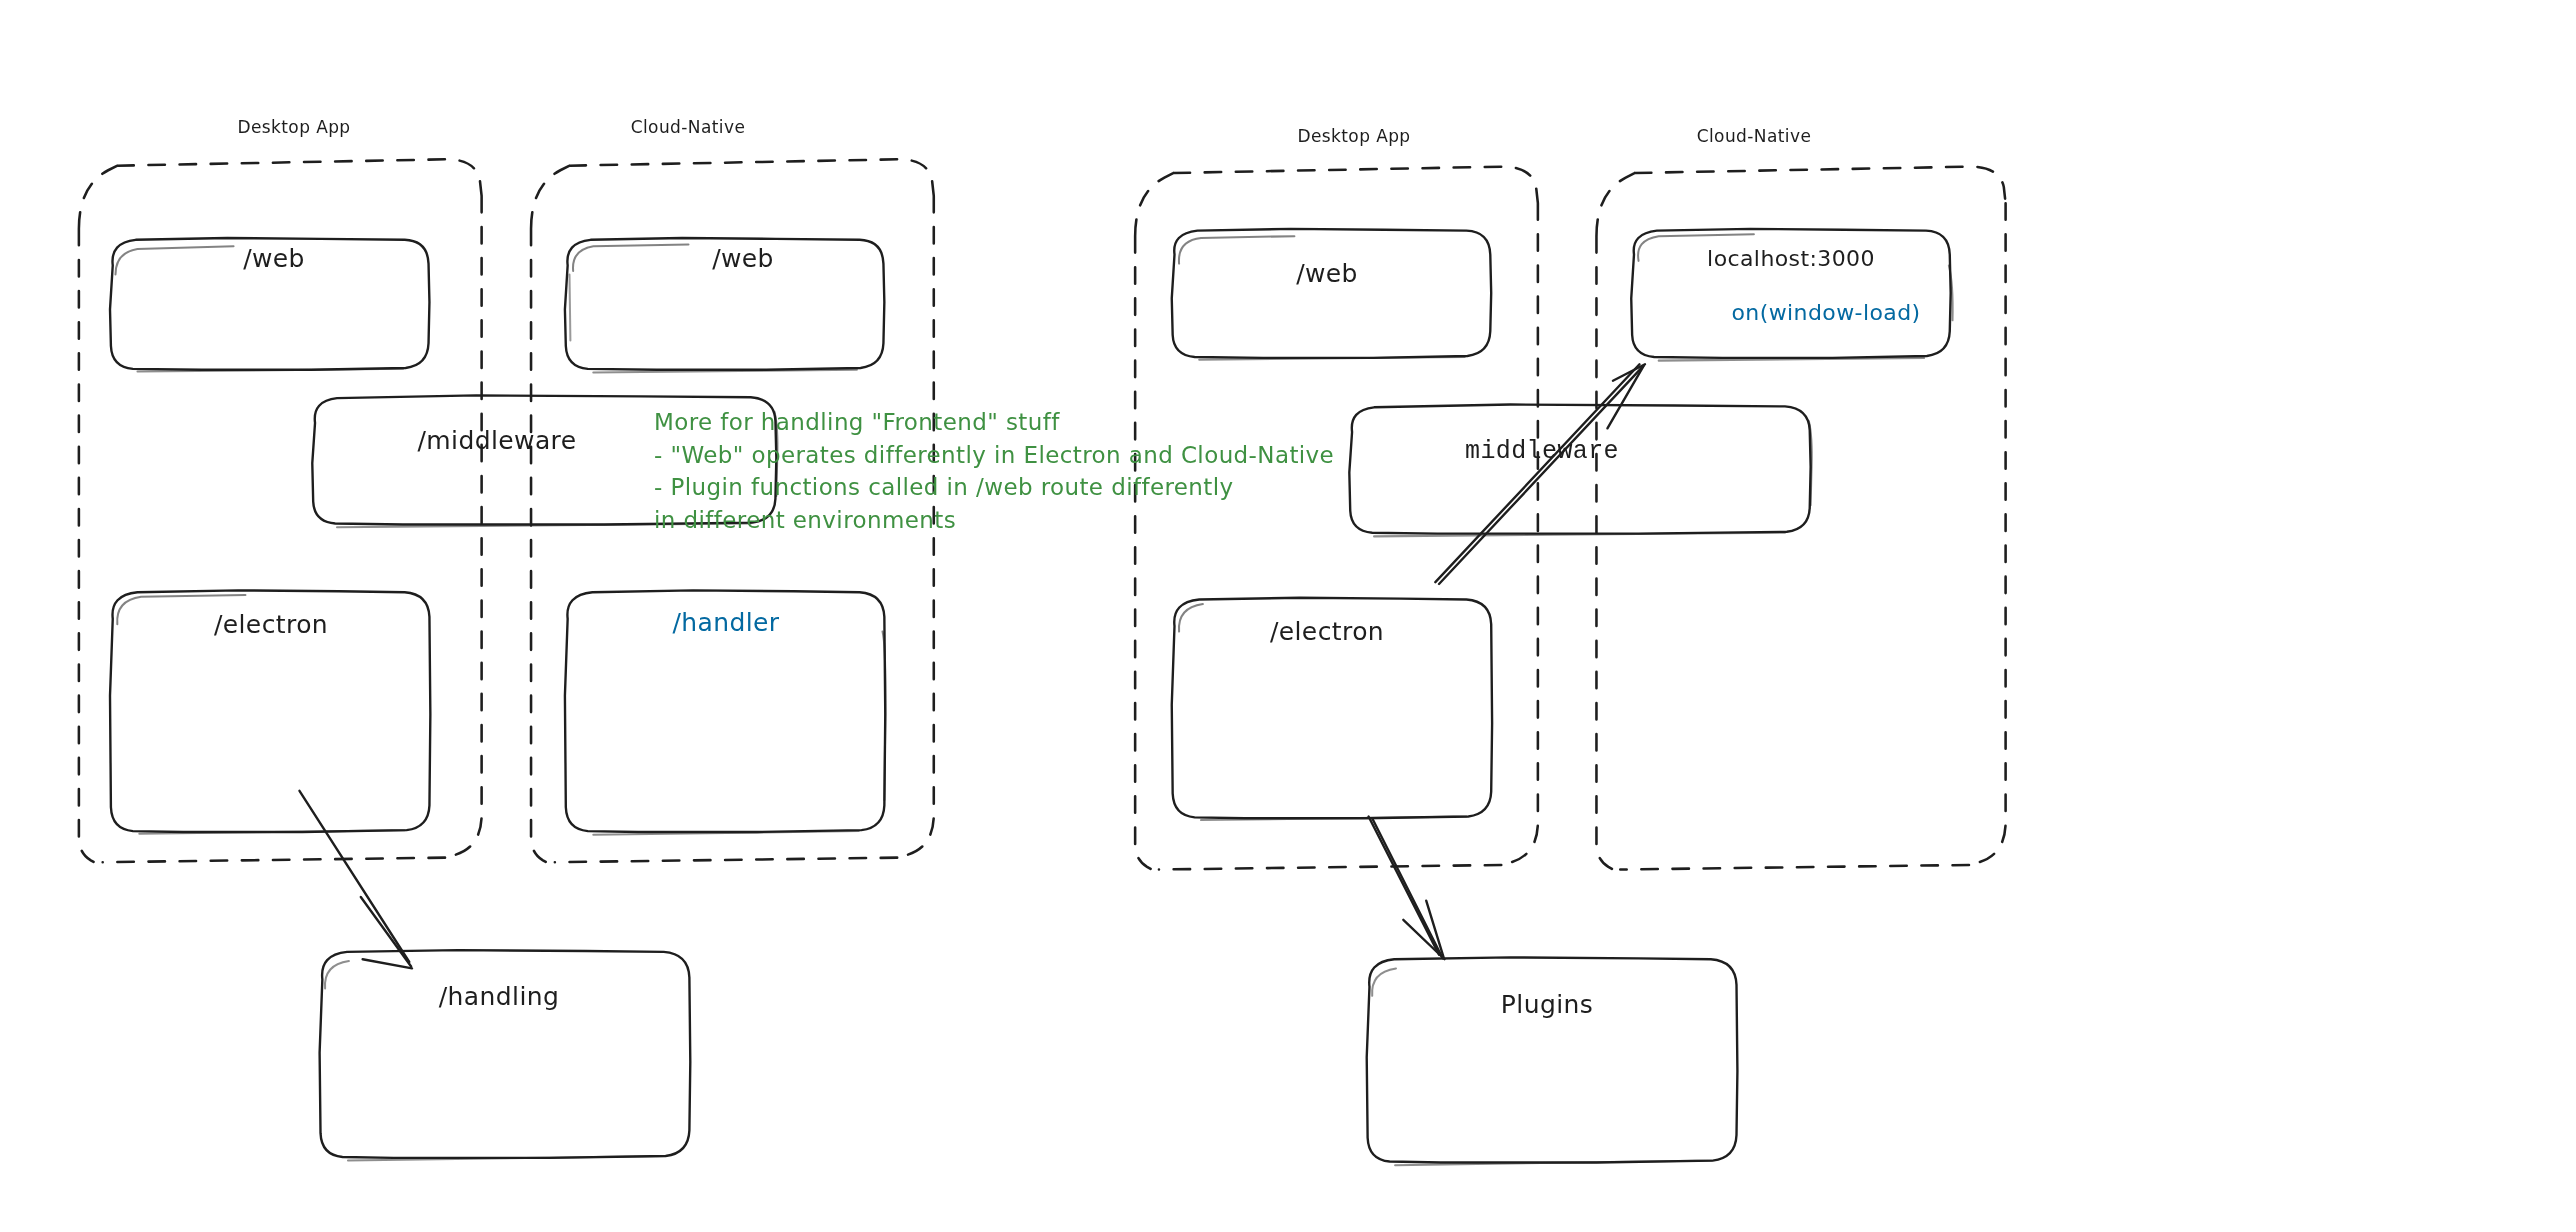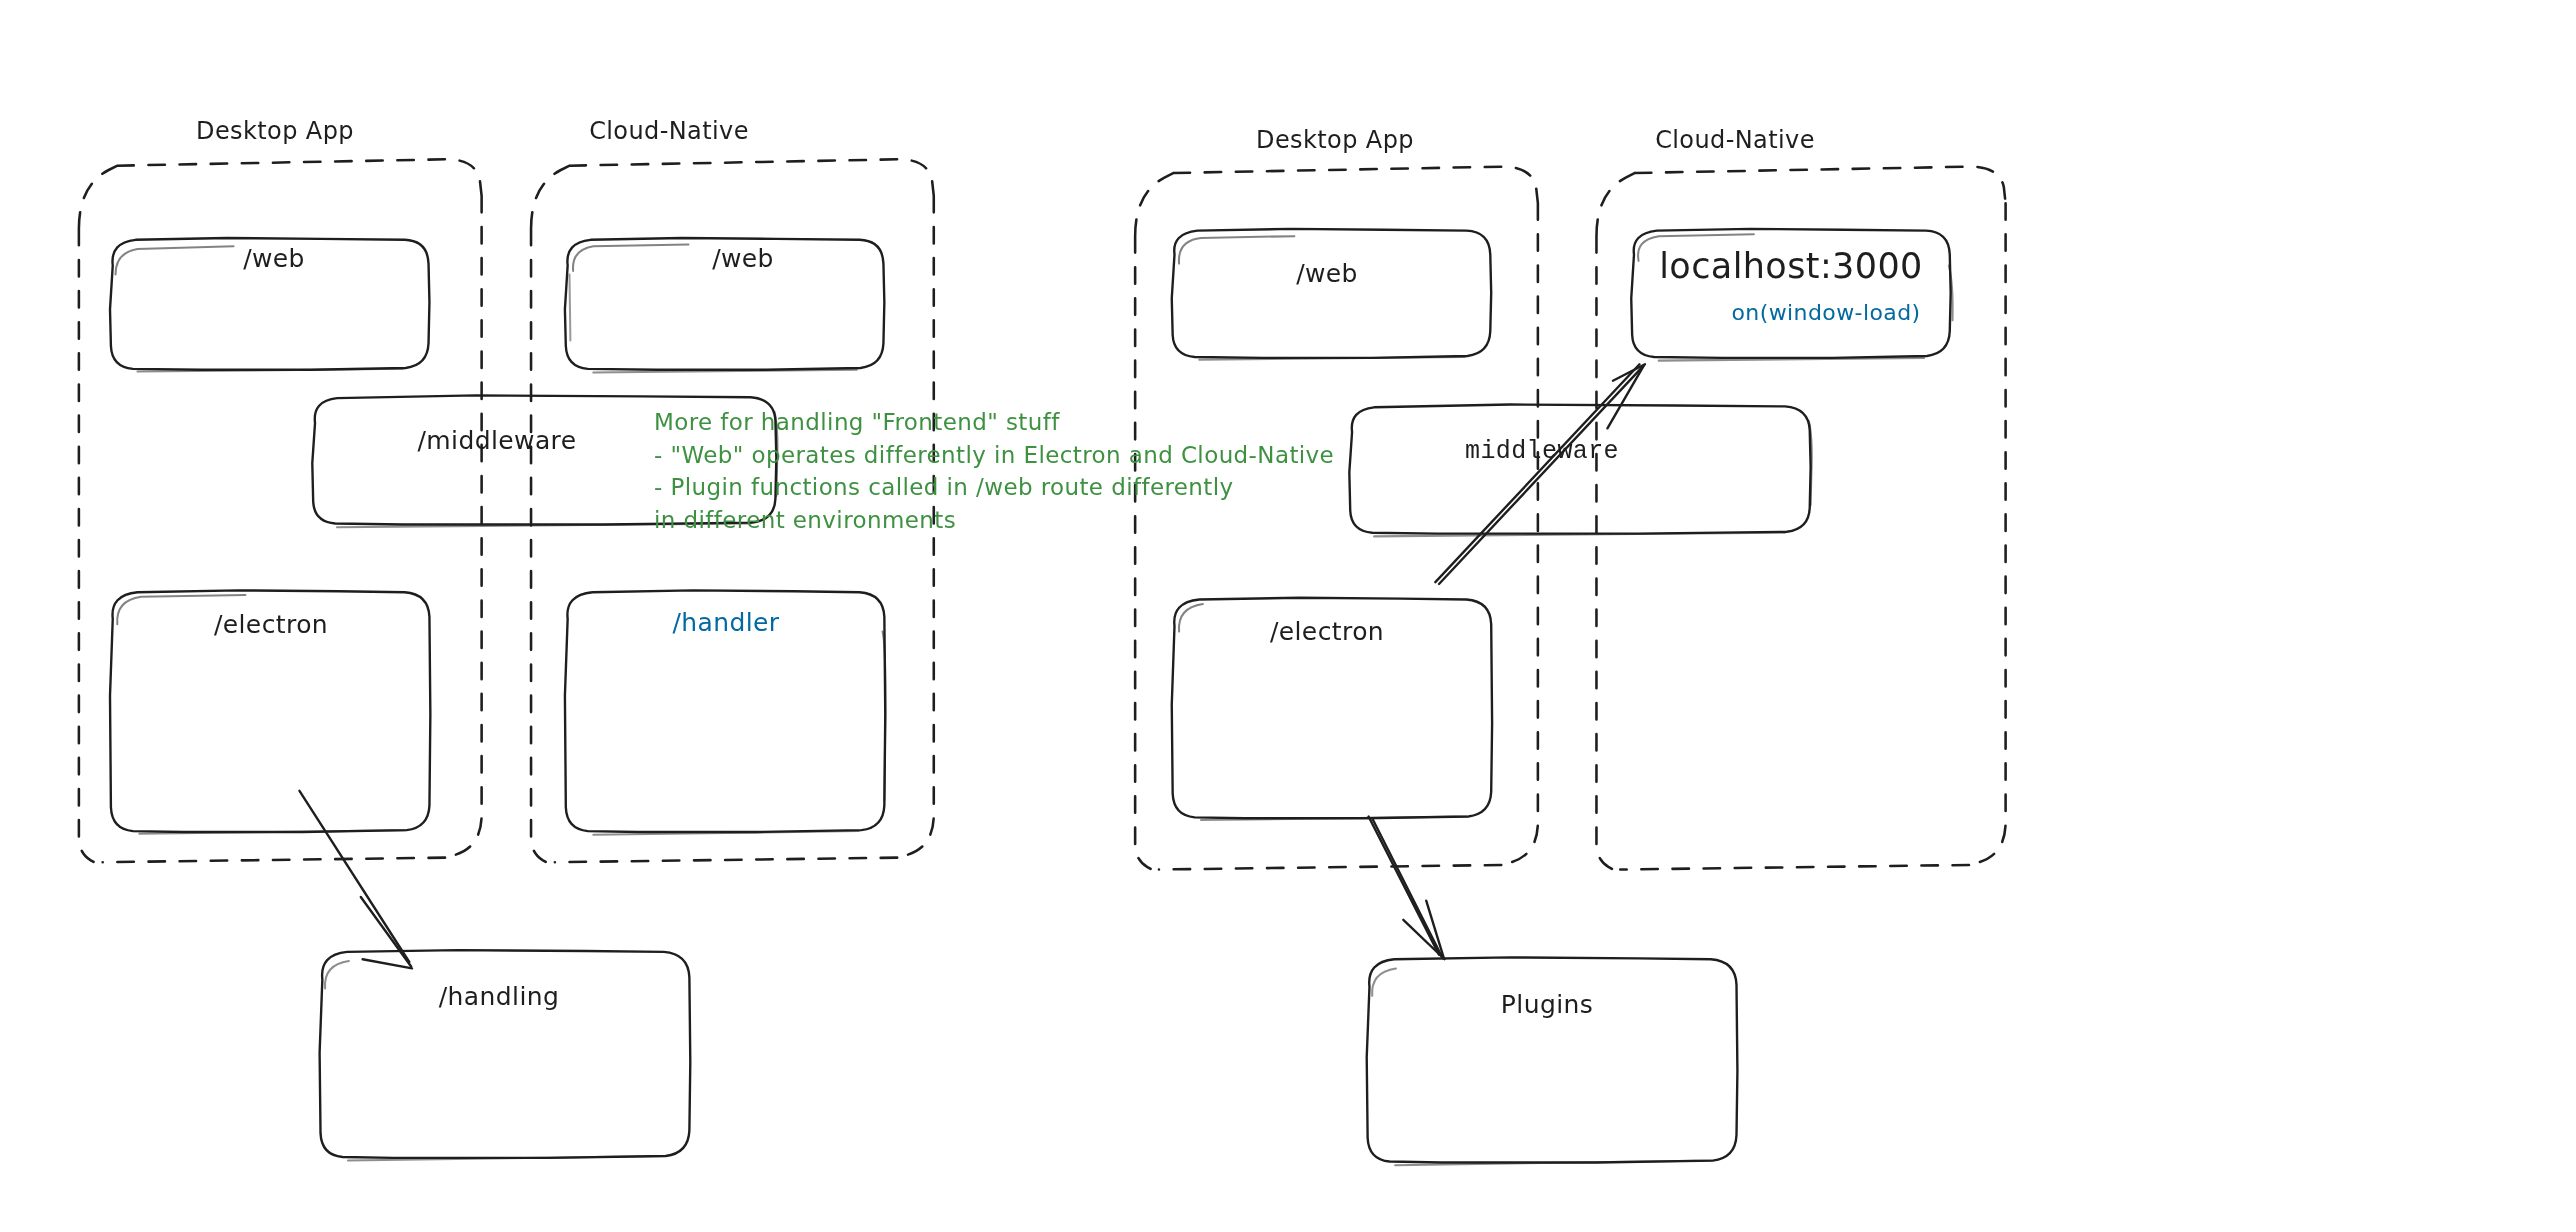--- a/index.html
+++ b/index.html
@@ -32,31 +32,32 @@
     pointer-events: none;
   }
   .lbl {
     position: absolute;
     white-space: pre;
     color: #1e1e1e;
     font-family: "DejaVu Sans", sans-serif;
     letter-spacing: 0.4px;
   }
   .group-title {
-    font-size: 24px;
+    font-size: 17px;
     text-align: right;
     transform: translateX(-50%);
+    margin-left: 19px;
   }
   .box-label {
     font-size: 25px;
     text-align: center;
     transform: translateX(-50%);
   }
   .box-label.big {
-    font-size: 35px;
+    font-size: 22px;
   }
   .red { color: #0369a1; }
   .note {
     font-size: 23px;
     line-height: 1.42;
     white-space: pre;
   }
   .note.green-note { color: #3f9142; }
   .note.red-note { color: #cc3b33; }
   .sub-label {

